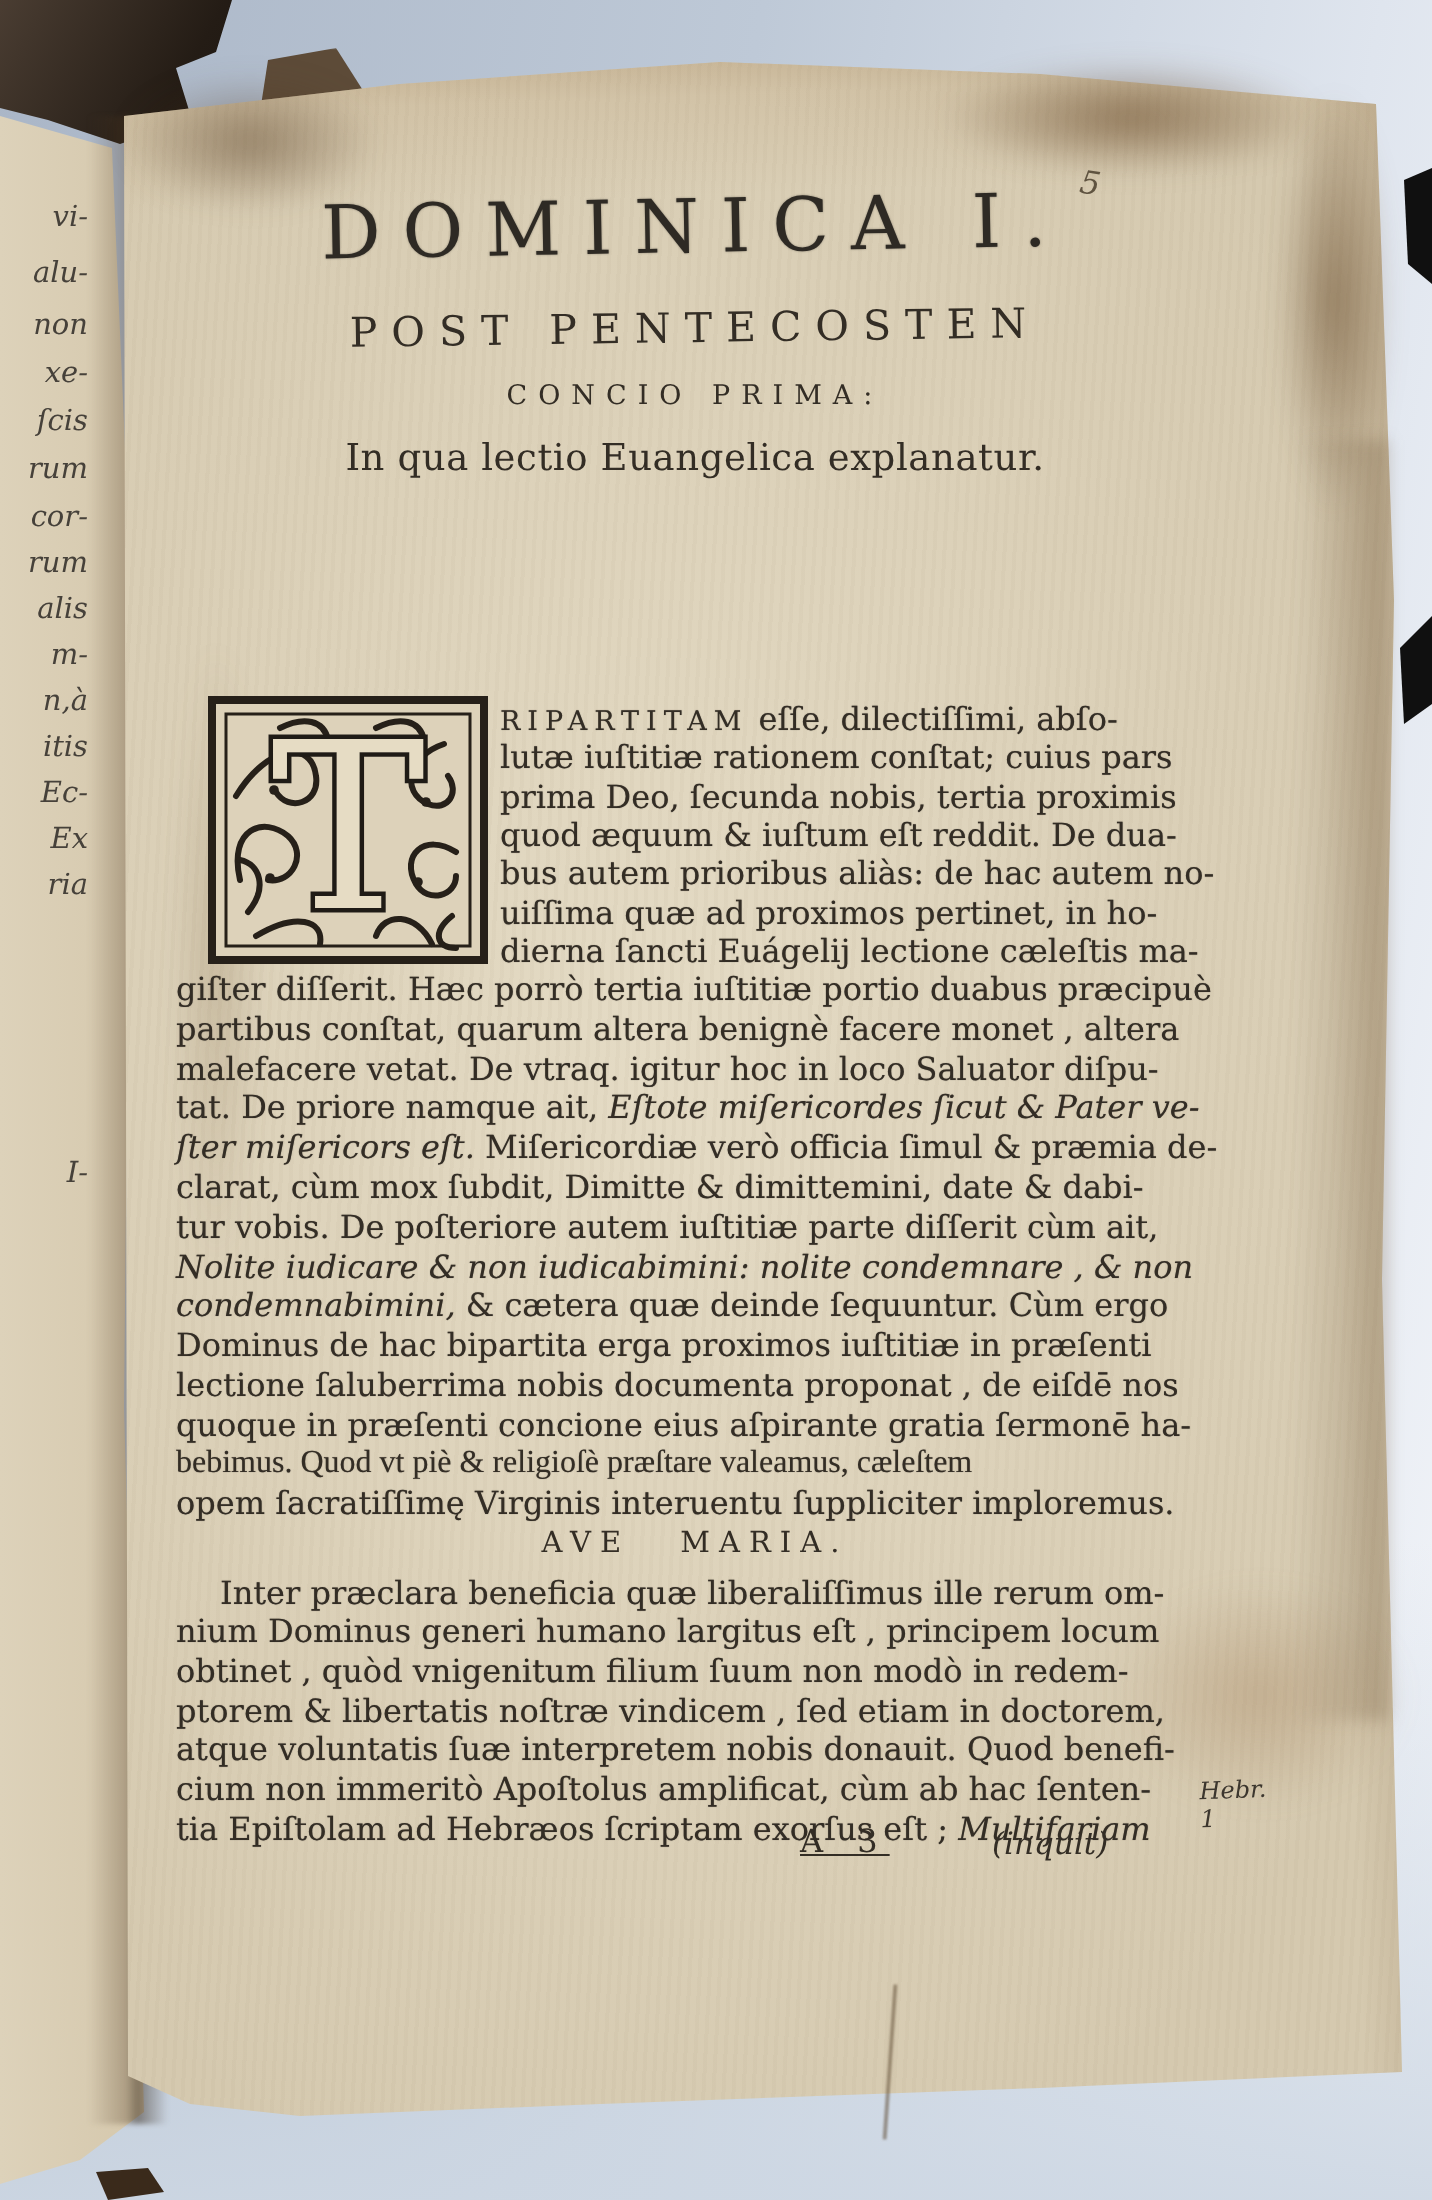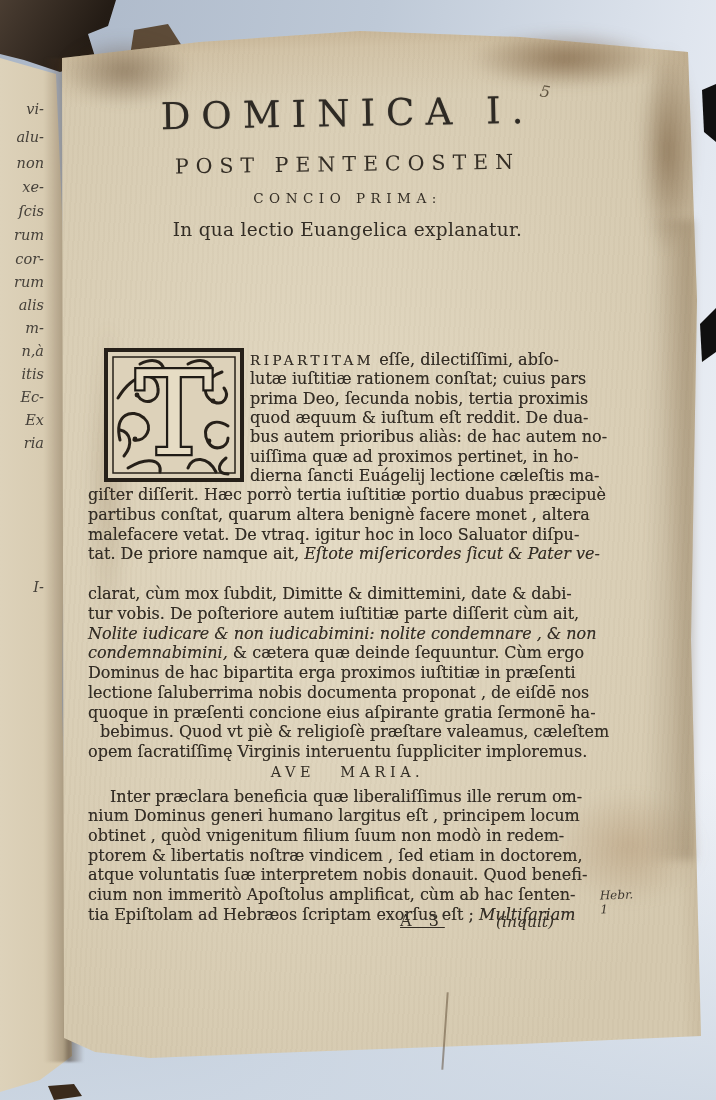--- a/index.html
+++ b/index.html
@@ -153,28 +153,29 @@
         <div class="bline" style="top: 369px; left: 162px;"><span>lutæ iuſtitiæ rationem conſtat; cuius pars</span></div>
         <div class="bline" style="top: 389px; left: 162px;"><span>prima Deo, ſecunda nobis, tertia proximis</span></div>
         <div class="bline" style="top: 408px; left: 162px;"><span>quod æquum &amp; iuſtum eſt reddit. De dua-</span></div>
         <div class="bline" style="top: 427px; left: 162px;"><span>bus autem prioribus aliàs: de hac autem no-</span></div>
         <div class="bline" style="top: 447px; left: 162px;"><span>uiſſima quæ ad proximos pertinet, in ho-</span></div>
         <div class="bline" style="top: 466px; left: 162px;"><span>dierna ſancti Euágelij lectione cæleſtis ma-</span></div>
         <div class="bline" style="top: 485px; left: 0px;"><span>giſter diſſerit. Hæc porrò tertia iuſtitiæ portio duabus præcipuè</span></div>
         <div class="bline" style="top: 505px; left: 0px;"><span>partibus conſtat, quarum altera benignè facere monet , altera</span></div>
         <div class="bline" style="top: 525px; left: 0px;"><span>malefacere vetat. De vtraq. igitur hoc in loco Saluator diſpu-</span></div>
         <div class="bline" style="top: 544px; left: 0px;"><span>tat. De priore namque ait, </span><span class="seg-i">Eſtote miſericordes ſicut &amp; Pater ve-</span></div>
+        <div class="bline" style="top: 564px; left: 0px;"><span class="seg-i">ſter miſericors eſt.</span><span> Miſericordiæ verò officia ſimul &amp; præmia de-</span></div>
         <div class="bline" style="top: 584px; left: 0px;"><span>clarat, cùm mox ſubdit,  Dimitte &amp; dimittemini, date &amp; dabi-</span></div>
         <div class="bline" style="top: 604px; left: 0px;"><span>tur vobis.  De poſteriore autem iuſtitiæ parte diſſerit cùm ait,</span></div>
         <div class="bline" style="top: 624px; left: 0px;"><span class="seg-i">Nolite iudicare &amp; non iudicabimini: nolite condemnare , &amp; non</span></div>
         <div class="bline" style="top: 643px; left: 0px;"><span class="seg-i">condemnabimini,</span><span> &amp; cætera quæ deinde ſequuntur. Cùm ergo</span></div>
         <div class="bline" style="top: 663px; left: 0px;"><span>Dominus de hac bipartita erga proximos iuſtitiæ in præſenti</span></div>
         <div class="bline" style="top: 683px; left: 0px;"><span>lectione ſaluberrima nobis documenta proponat , de eiſdē nos</span></div>
         <div class="bline" style="top: 703px; left: 0px;"><span>quoque in præſenti concione eius aſpirante gratia ſermonē ha-</span></div>
-        <div class="bline" style="top: 722px; left: 12px;"><span>bebimus. Quod vt piè &amp; religioſè præſtare valeamus, cæleſtem</span></div>
+        <div class="bline" style="top: 722px; left: 0px; font-family: Liberation Serif, serif;"><span>bebimus. Quod vt piè &amp; religioſè præſtare valeamus, cæleſtem</span></div>
         <div class="bline" style="top: 742px; left: 0px;"><span>opem ſacratiſſimę Virginis interuentu ſuppliciter imploremus.</span></div>
         <div class="bline" style="top: 787px; left: 22px;"><span>Inter præclara beneficia quæ liberaliſſimus ille rerum om-</span></div>
         <div class="bline" style="top: 806px; left: 0px;"><span>nium Dominus generi humano largitus eſt , principem locum</span></div>
         <div class="bline" style="top: 826px; left: 0px;"><span>obtinet , quòd vnigenitum filium ſuum non modò in redem-</span></div>
         <div class="bline" style="top: 846px; left: 0px;"><span>ptorem &amp; libertatis noſtræ vindicem , ſed etiam in doctorem,</span></div>
         <div class="bline" style="top: 865px; left: 0px;"><span>atque voluntatis ſuæ interpretem nobis donauit. Quod benefi-</span></div>
         <div class="bline" style="top: 885px; left: 0px;"><span>cium non immeritò Apoſtolus amplificat, cùm ab hac ſenten-</span></div>
         <div class="bline" style="top: 905px; left: 0px;"><span>tia Epiſtolam ad Hebræos ſcriptam exorſus eſt ; </span><span class="seg-i">Multifariam</span></div>
       </div>
 

